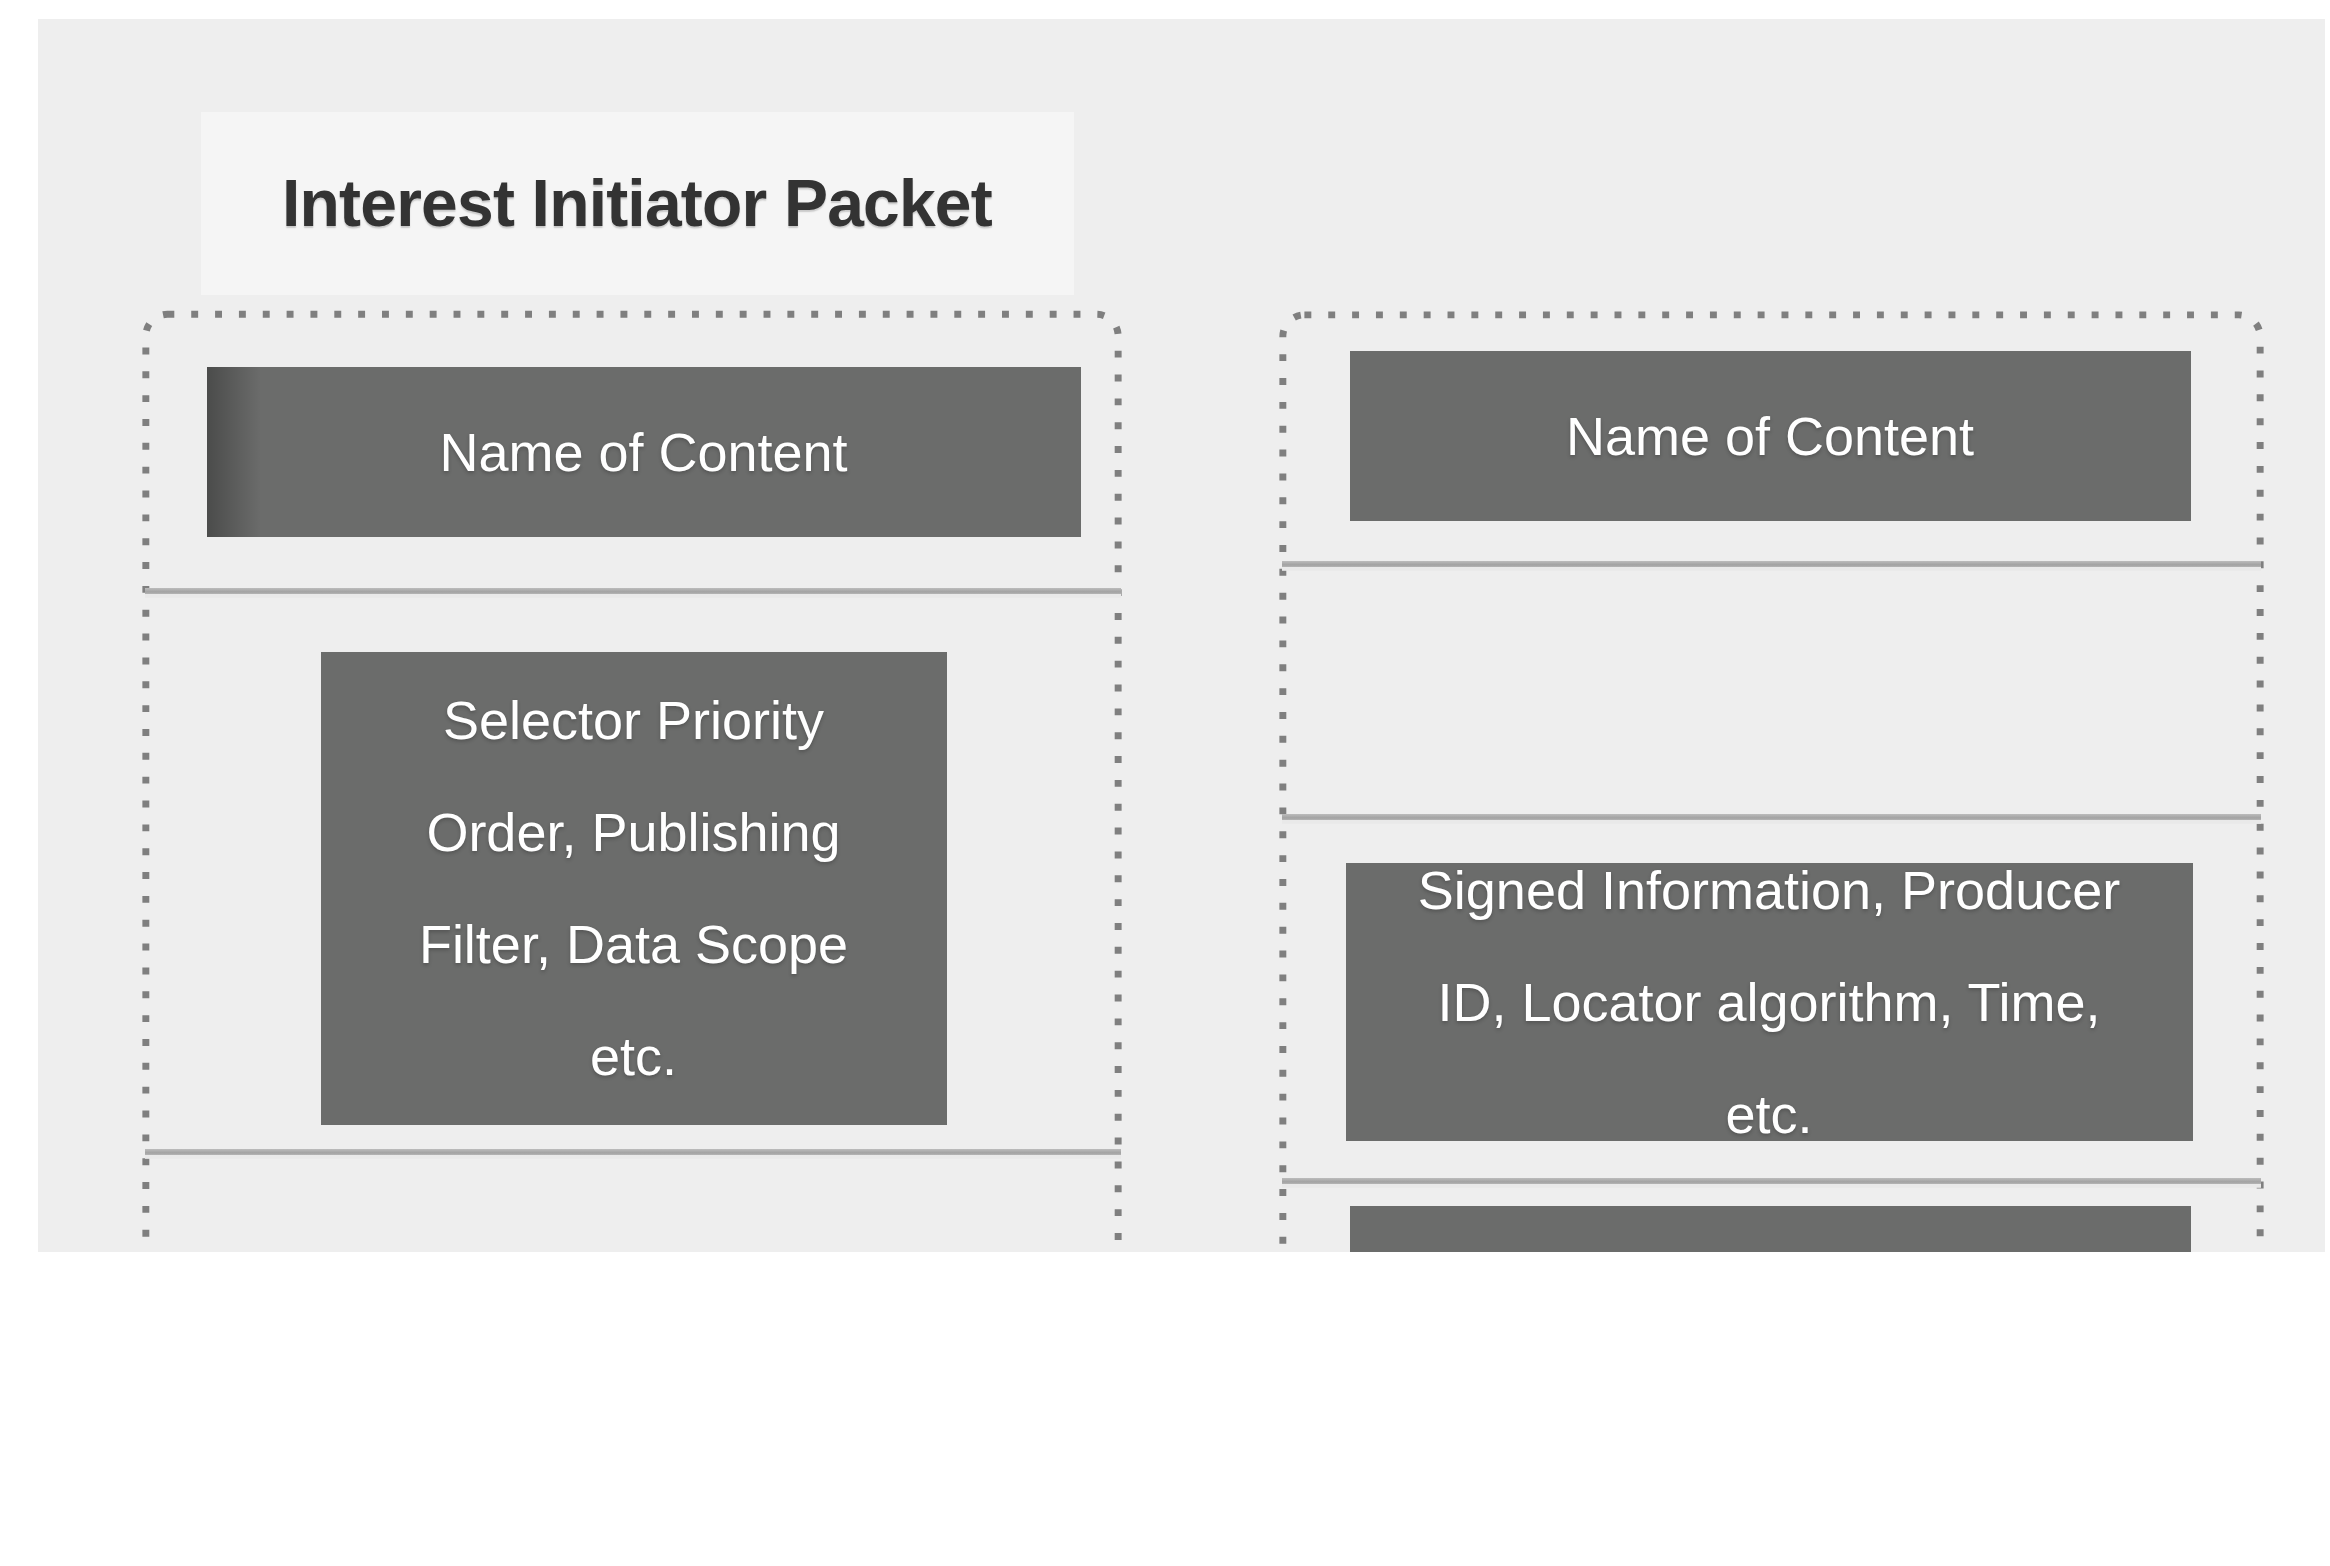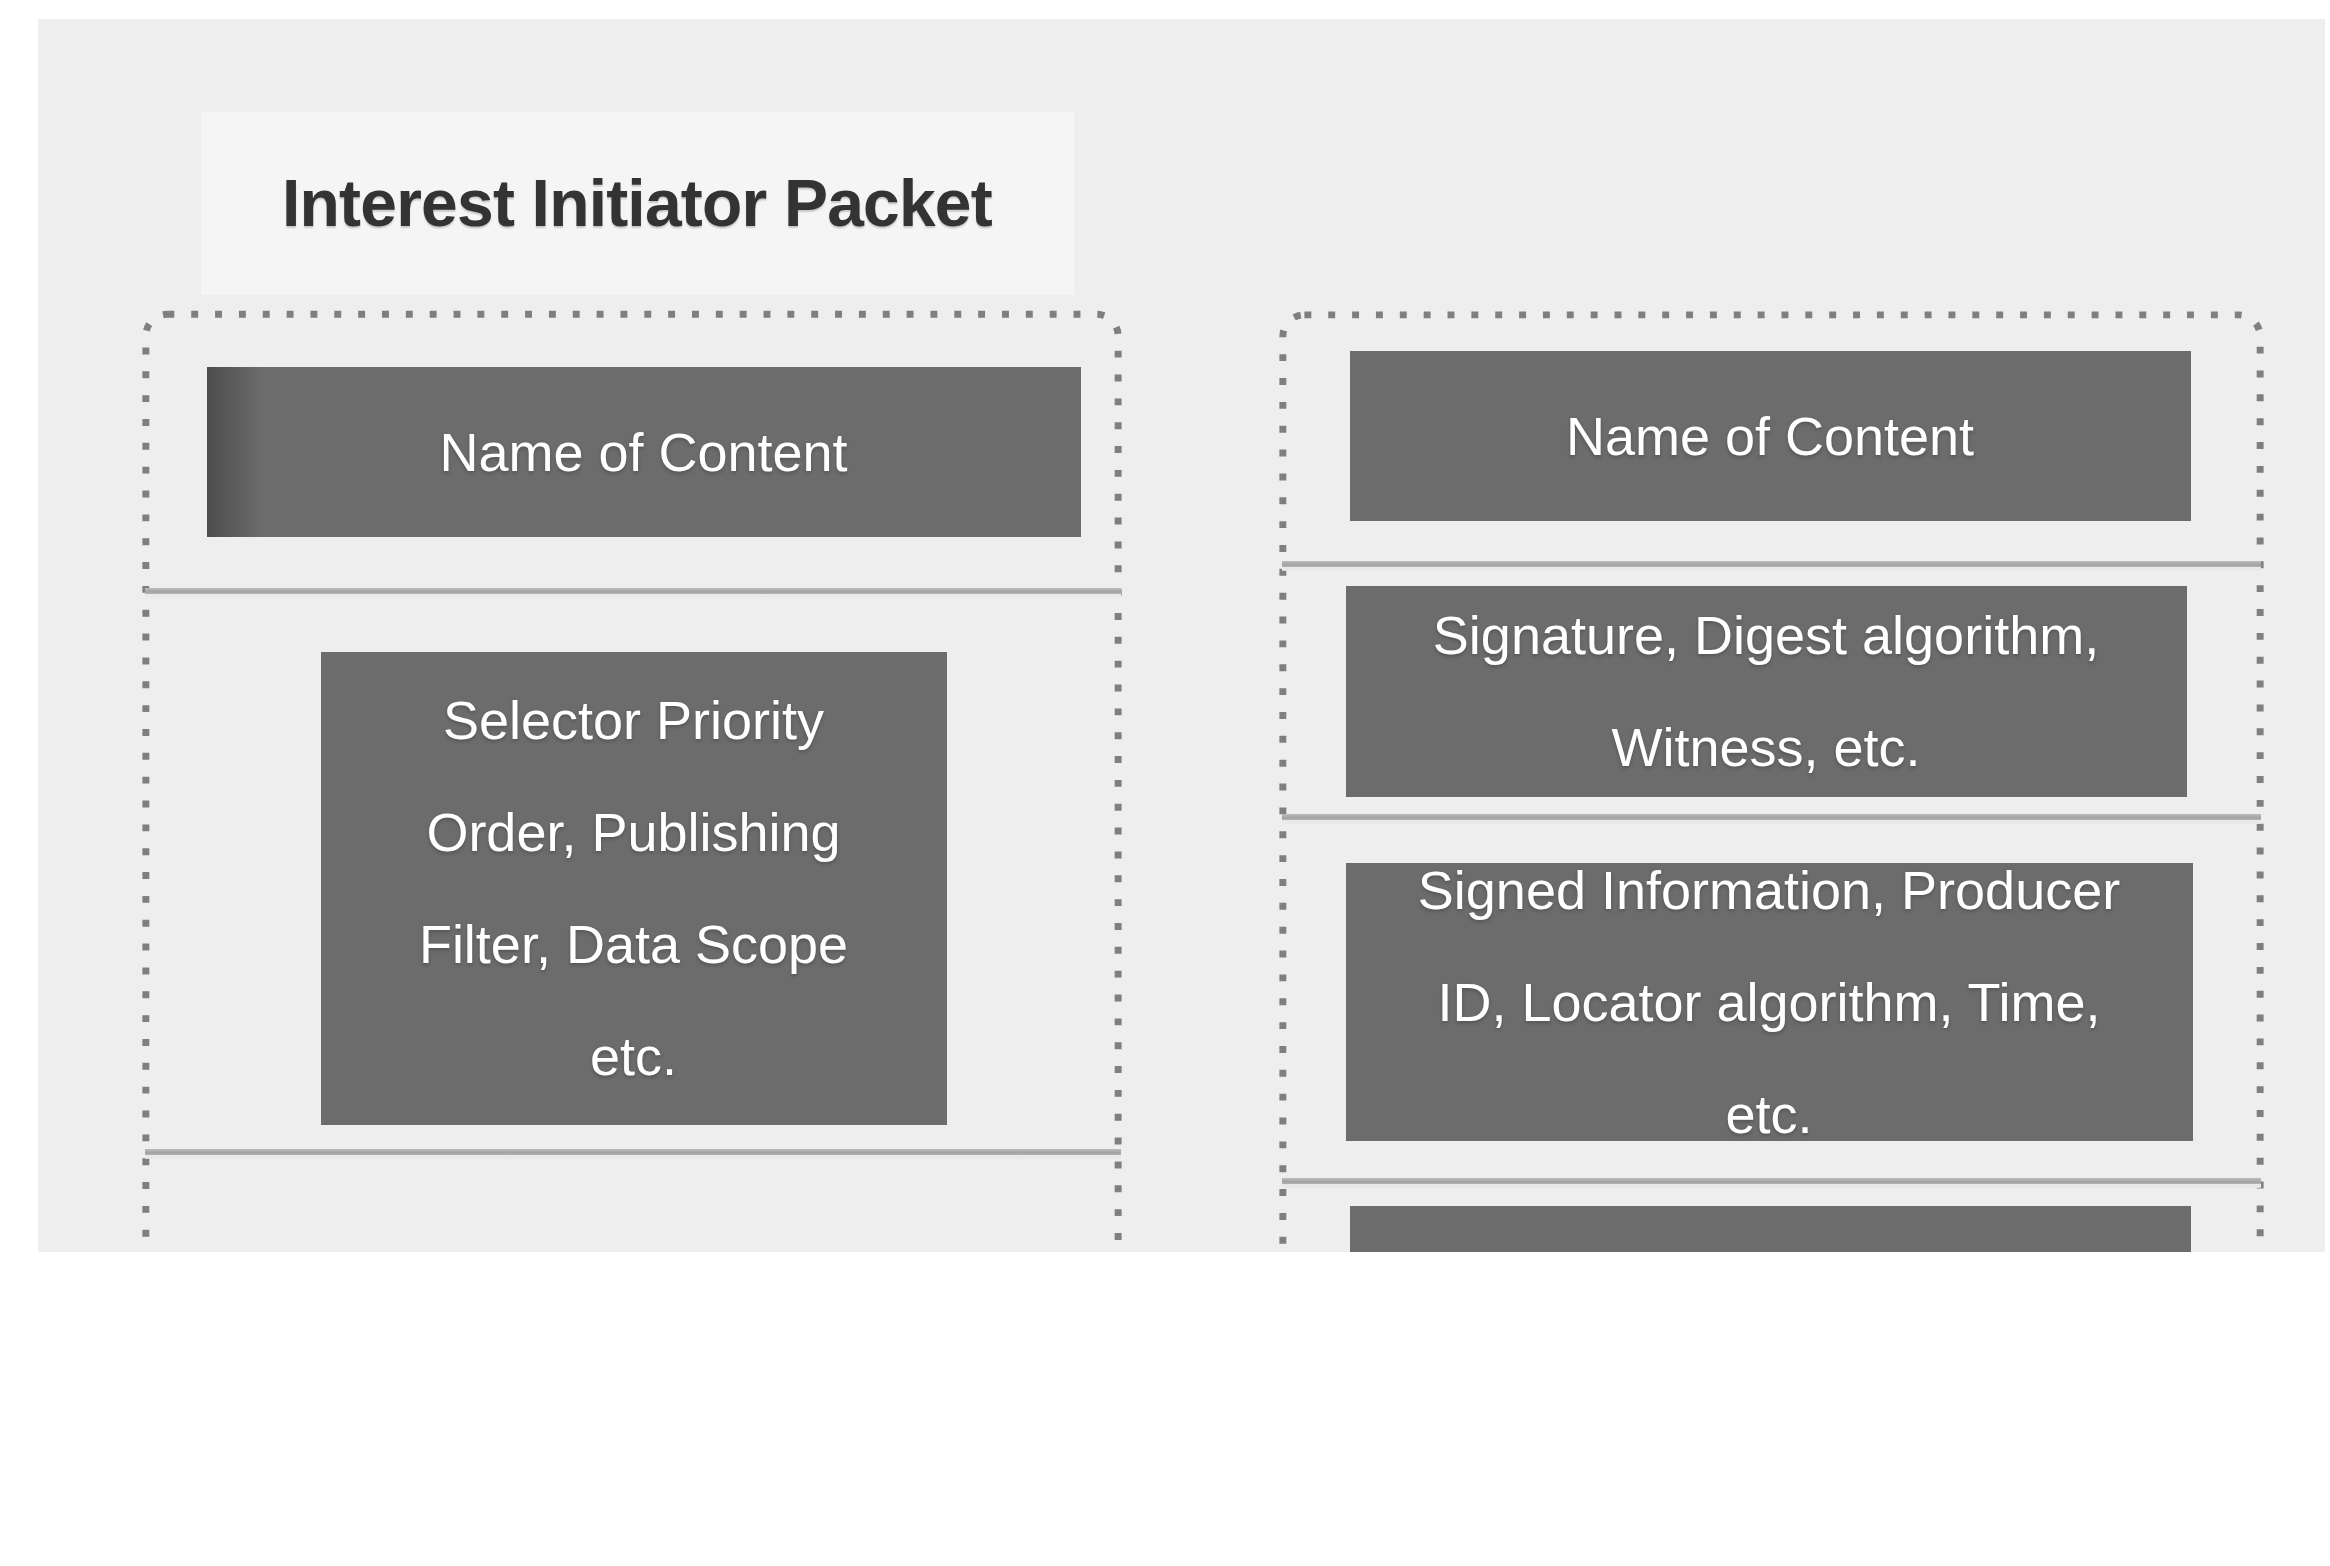--- a/index.html
+++ b/index.html
@@ -129,24 +129,20 @@
     <svg class="dashed-border dashed-right" width="985" height="1142" viewBox="0 0 1280 1484">
       <rect x="5" y="5" width="1270" height="1474" rx="28" fill="none" stroke="#7f7f7f" stroke-width="9" stroke-dasharray="9 22" stroke-linecap="butt"></rect>
     </svg>
 
     <div class="field-box f-name-right">
       <div class="field-text">Name of Content</div>
     </div>
 
     <div class="divider div-r1"></div>
 
-    <div class="field-box f-signature">
-      <div class="field-text">Signature, Digest algorithm,
-Witness, etc.</div>
-    </div>
 
     <div class="divider div-r2"></div>
 
     <div class="field-box f-signed-info">
       <div class="field-text">Signed Information, Producer
 ID, Locator algorithm, Time,
 etc.</div>
     </div>
 
     <div class="divider div-r3"></div>

